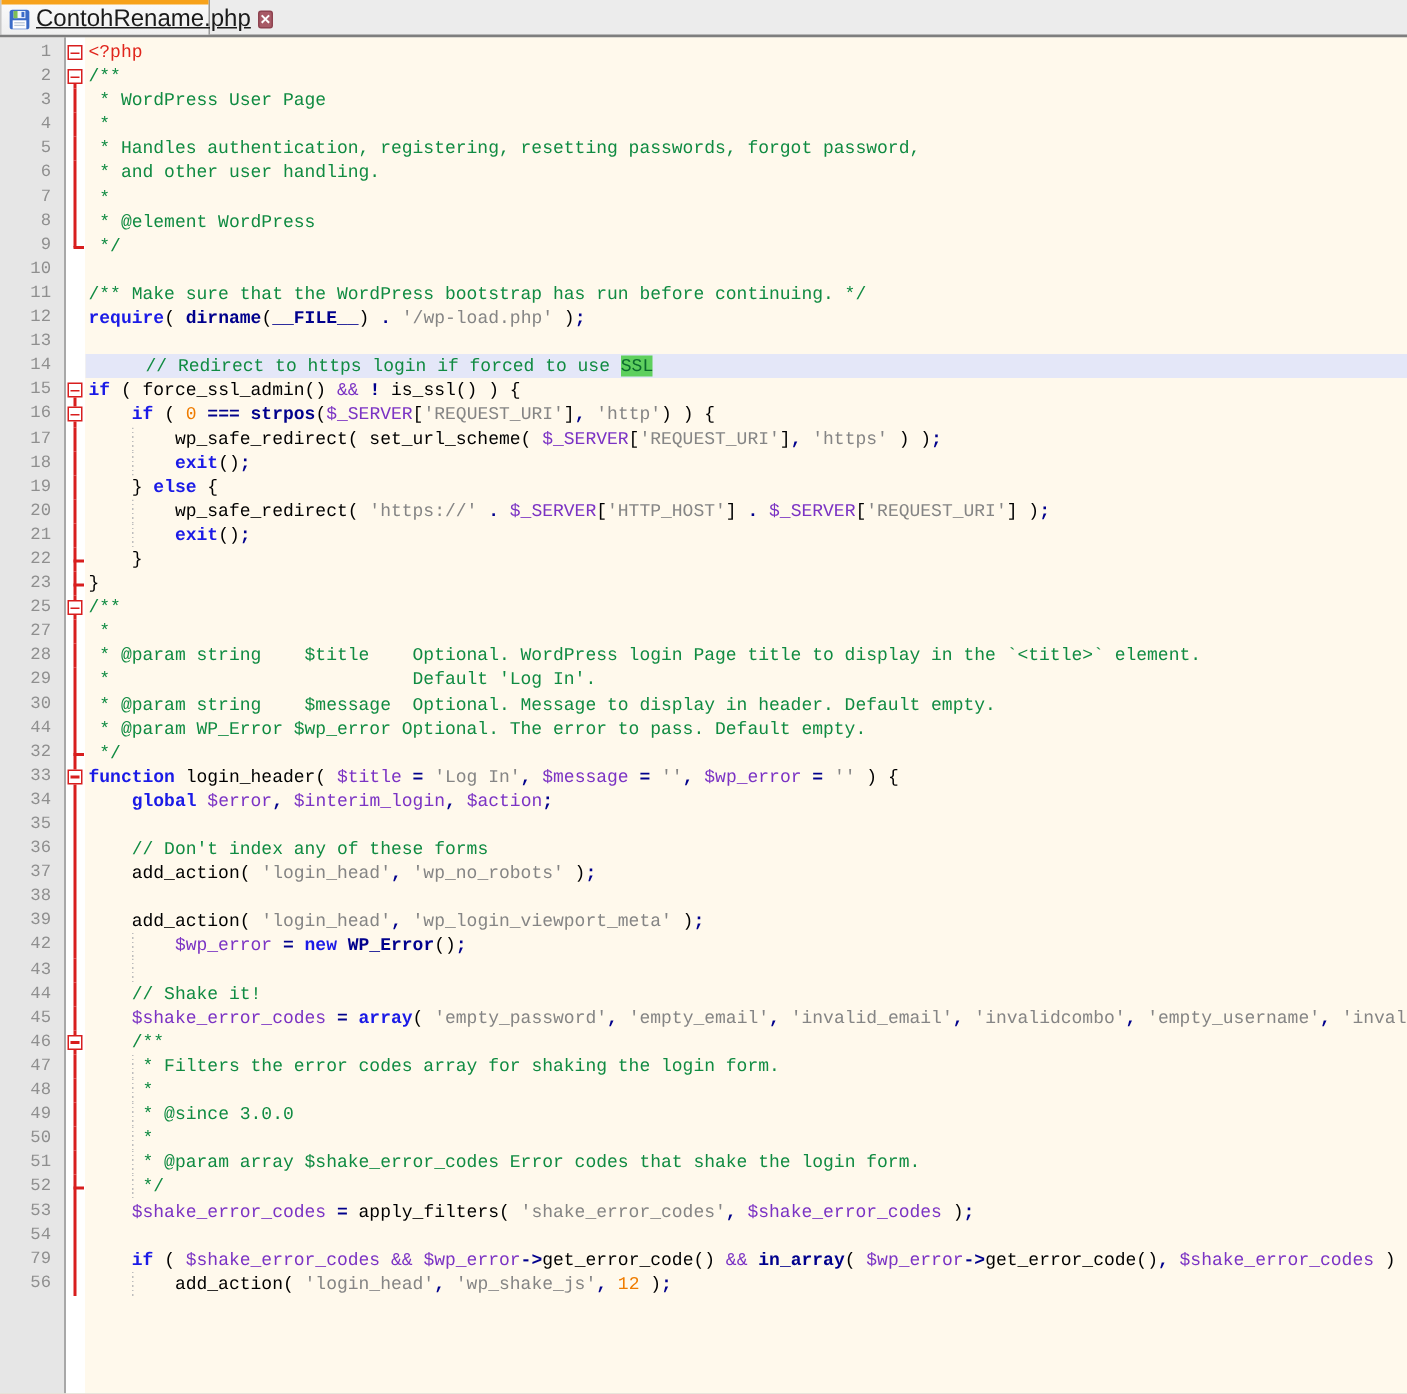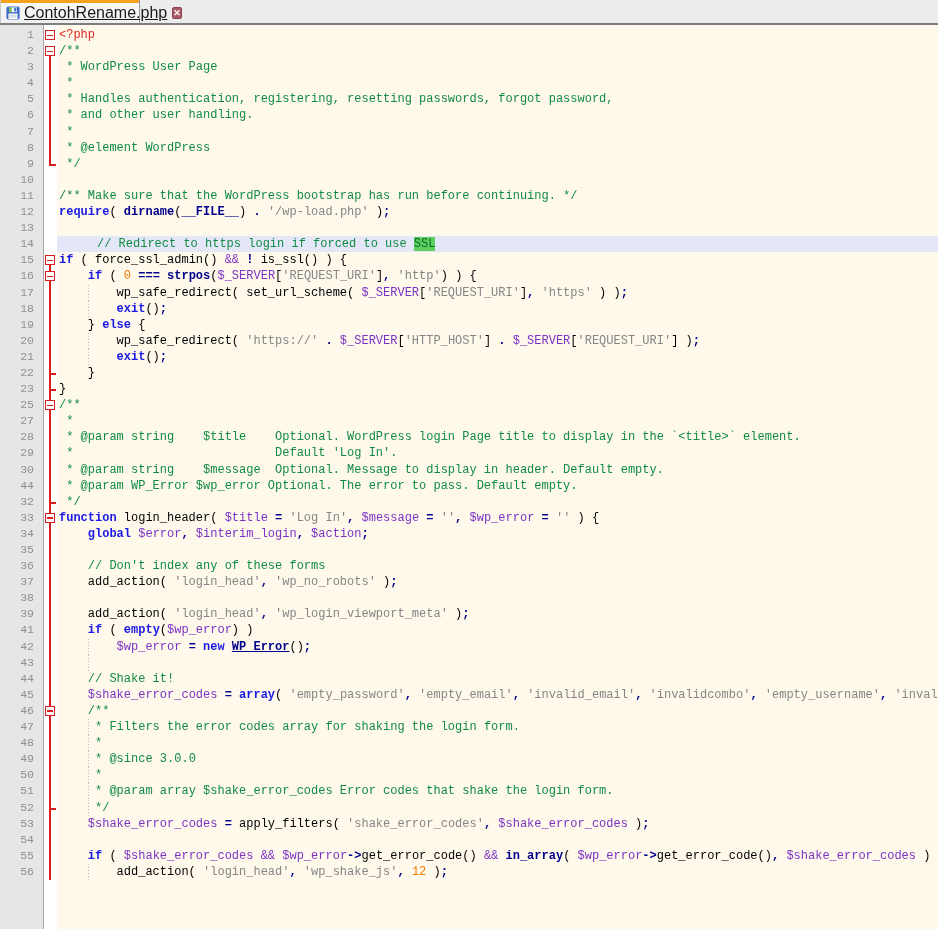--- a/index.html
+++ b/index.html
@@ -40,21 +40,21 @@
   .fc::before{content:"";position:absolute;left:5px;top:0;height:9px;width:2px;background:#D81E1E;}
   .fc::after,.ft::after{content:"";position:absolute;left:5px;top:8px;width:7px;height:2px;background:#D81E1E;}
   .fb::before,.fbd::before,.fbv::before{content:"";position:absolute;left:1px;top:3px;width:10px;height:10px;
       background:#FFFFFF;border:1px solid #D81E1E;box-sizing:border-box;z-index:2;}
   .fb::after,.fbd::after,.fbv::after{content:"";position:absolute;left:3px;top:7.5px;width:6px;height:1.5px;
       background:#D81E1E;z-index:3;}
   
   .tk-d{color:#000000;}
   .tk-k{color:#1A1AE6;font-weight:bold;}
   .tk-b{color:#00008C;font-weight:bold;text-align:right;}
-  .tk-cls{color:#00008C;font-weight:bold;text-decoration:underline;}
+  .tk-cls{color:#00008C;font-weight:bold;}
   .tk-v{color:#7B33C4;}
   .tk-s{color:#858585;}
   .tk-n{color:#EF7C00;}
   .tk-c{color:#108B42;}
   .tk-t{color:#E0251C;}
   .tk-hl{color:#0B6B2D;background:#5ED05E;}
 </style>
 </head>
 <body>
 
@@ -266,25 +266,20 @@
           <div class="ln">38</div>
           <div class="fm fv"></div>
           <div class="code"></div>
         </div>
         <div class="row">
           <div class="ln">39</div>
           <div class="fm fv"></div>
           <div class="code"><span class="tk-d">    add_action( </span><span class="tk-s">'login_head'</span><span class="tk-b">,</span><span class="tk-d"> </span><span class="tk-s">'wp_login_viewport_meta'</span><span class="tk-d"> )</span><span class="tk-b">;</span></div>
         </div>
         <div class="row">
-          <div class="ln">41</div>
-          <div class="fm fv"></div>
-          <div class="code"><span class="tk-d">    </span><span class="tk-k">if</span><span class="tk-d"> ( </span><span class="tk-k">empty</span><span class="tk-d">(</span><span class="tk-v">$wp_error</span><span class="tk-d">) )</span></div>
-        </div>
-        <div class="row">
           <div class="ln">42</div>
           <div class="fm fv"></div>
           <div class="code"><span class="guide" style="left: 30.8px;"></span><span class="tk-d">        </span><span class="tk-v">$wp_error</span><span class="tk-d"> </span><span class="tk-b">=</span><span class="tk-d"> </span><span class="tk-k">new</span><span class="tk-d"> </span><span class="tk-cls">WP_Error</span><span class="tk-d">()</span><span class="tk-b">;</span></div>
         </div>
         <div class="row">
           <div class="ln">43</div>
           <div class="fm fv"></div>
           <div class="code"><span class="guide" style="left: 30.8px;"></span></div>
         </div>
         <div class="row">
@@ -338,21 +333,21 @@
           <div class="ln">53</div>
           <div class="fm fv"></div>
           <div class="code"><span class="tk-d">    </span><span class="tk-v">$shake_error_codes</span><span class="tk-d"> </span><span class="tk-b">=</span><span class="tk-d"> apply_filters( </span><span class="tk-s">'shake_error_codes'</span><span class="tk-b">,</span><span class="tk-d"> </span><span class="tk-v">$shake_error_codes</span><span class="tk-d"> )</span><span class="tk-b">;</span></div>
         </div>
         <div class="row">
           <div class="ln">54</div>
           <div class="fm fv"></div>
           <div class="code"></div>
         </div>
         <div class="row">
-          <div class="ln">55</div>
+          <div class="ln">79</div>
           <div class="fm fv"></div>
           <div class="code"><span class="tk-d">    </span><span class="tk-k">if</span><span class="tk-d"> ( </span><span class="tk-v">$shake_error_codes</span><span class="tk-d"> </span><span class="tk-v">&amp;&amp;</span><span class="tk-d"> </span><span class="tk-v">$wp_error</span><span class="tk-b">-&gt;</span><span class="tk-d">get_error_code() </span><span class="tk-v">&amp;&amp;</span><span class="tk-d"> </span><span class="tk-b">in_array</span><span class="tk-d">( </span><span class="tk-v">$wp_error</span><span class="tk-b">-&gt;</span><span class="tk-d">get_error_code()</span><span class="tk-b">,</span><span class="tk-d"> </span><span class="tk-v">$shake_error_codes</span><span class="tk-d"> ) )</span></div>
         </div>
         <div class="row">
           <div class="ln">56</div>
           <div class="fm fv"></div>
           <div class="code"><span class="guide" style="left: 30.8px;"></span><span class="tk-d">        add_action( </span><span class="tk-s">'login_head'</span><span class="tk-b">,</span><span class="tk-d"> </span><span class="tk-s">'wp_shake_js'</span><span class="tk-b">,</span><span class="tk-d"> </span><span class="tk-n">12</span><span class="tk-d"> )</span><span class="tk-b">;</span></div>
         </div>
       </div>
   </div>

